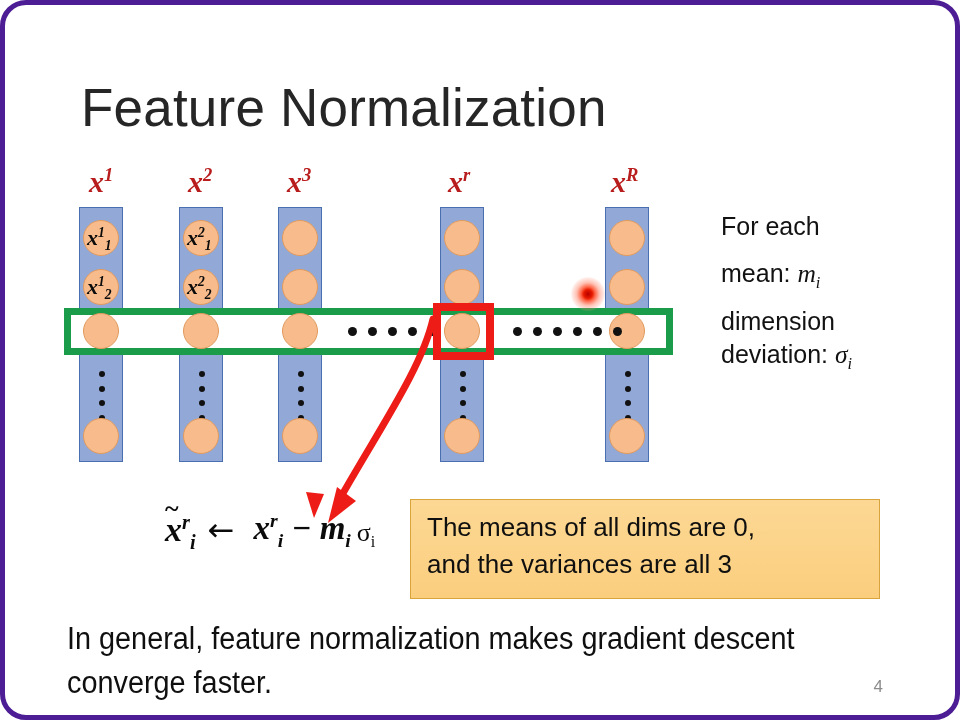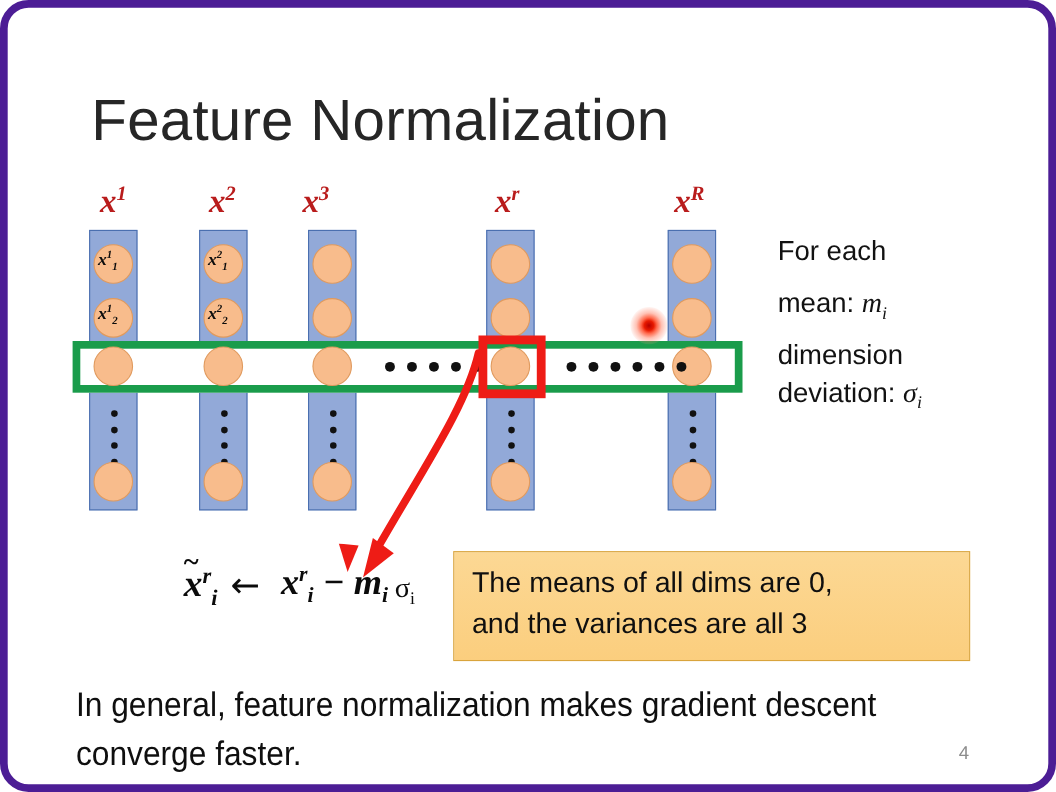--- a/index.html
+++ b/index.html
@@ -8,21 +8,21 @@
   }
   body {
     width: 960px; height: 720px;
     font-family: "Liberation Sans", sans-serif;
     overflow: hidden;
   }
   #slide {
     position: relative;
     width: 960px; height: 720px;
     background: #ffffff;
-    border: 7px solid #4c1d95;
+    border: 5px solid #4c1d95;
     border-radius: 26px;
     box-sizing: border-box;
     overflow: hidden;
   }
 
   
   #title {
     position: absolute;
     left: 76px; top: 72px;
     font-family: "Liberation Sans", sans-serif;
@@ -63,21 +63,21 @@
     border-radius: 50%;
     background: #F8BC8C;
     border: 1px solid #E09A5E;
     box-sizing: border-box;
   }
   .node-label {
     position: absolute;
     font-family: "Liberation Serif", serif;
     font-style: italic;
     font-weight: bold;
-    font-size: 16px;
+    font-size: 22px;
     color: #0b0b0b;
     white-space: nowrap;
     line-height: 1;
   }
   .node-label sup {
     font-size: 0.62em; vertical-align: super; line-height: 0;
   }
   .node-label sub {
     font-size: 0.62em; vertical-align: sub; line-height: 0;
   }
@@ -154,21 +154,21 @@
     background: radial-gradient(circle at 50% 50%,
       #b40000 0%, #e81a00 18%, #ff6a4d 30%,
       rgba(255,120,90,0.45) 48%, rgba(255,170,150,0.12) 70%,
       rgba(255,255,255,0) 85%);
     z-index: 10;
   }
 
   
   #right-text {
     position: absolute;
-    left: 700px; top: 205px;
+    left: 716px; top: 205px;
     width: 240px;
     font-family: "Liberation Sans", sans-serif;
     font-size: 25px;
     font-weight: 400;
     color: #121212;
     line-height: 1.32;
   }
   #right-text .blk { margin-bottom: 14px; }
   .mi {
     font-family: "Liberation Serif", serif;
@@ -261,21 +261,21 @@
 <div id="slide">
 
   <div id="title">Feature Normalization</div>
 
   <div class="col-label" style="left:84px; top:160px;">
     <span>x</span><sup>1</sup>
   </div>
   <div class="col-label" style="left:183px; top:160px;">
     <span>x</span><sup>2</sup>
   </div>
-  <div class="col-label" style="left:268px; top:160px;">
+  <div class="col-label" style="left:282px; top:160px;">
     <span>x</span><sup>3</sup>
   </div>
   <div class="col-label" style="left:443px; top:160px;">
     <span>x</span><sup>r</sup>
   </div>
   <div class="col-label" style="left:606px; top:160px;">
     <span>x</span><sup>R</sup>
   </div>
 
   <div class="column" style="left:74px;  top:202px; height:255px;"></div>

